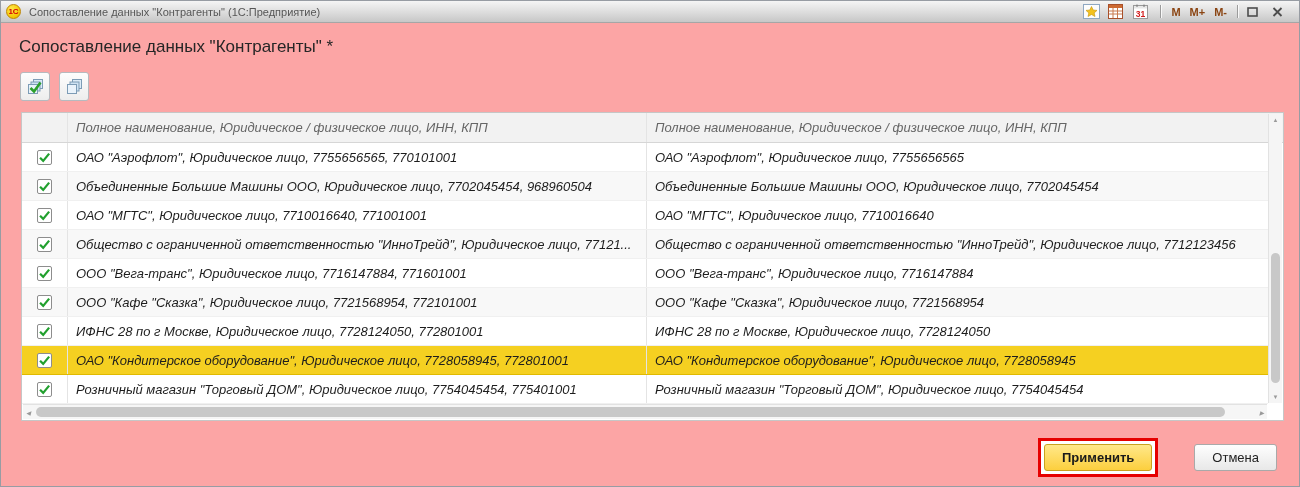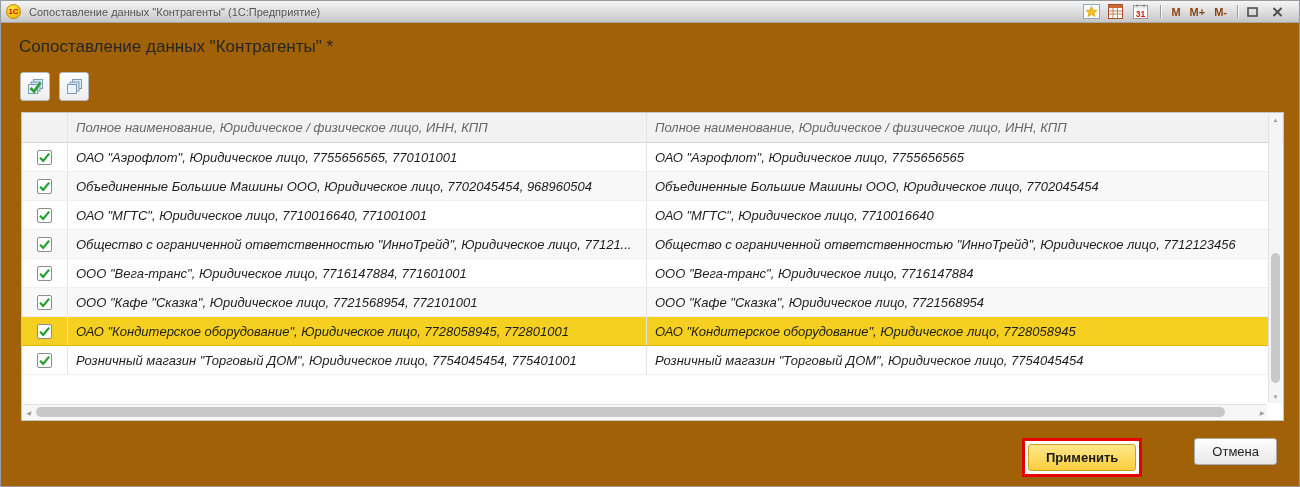--- a/index.html
+++ b/index.html
@@ -1,18 +1,18 @@
 <!DOCTYPE html>
 <html><head>
 <meta charset="utf-8">
 <style>
   html,body{margin:0;padding:0;background:#e8e8e8;}
   *{box-sizing:border-box;}
   .window{
-    width:1300px;height:487px;position:relative;background:#a16207;
+    width:1300px;height:487px;position:relative;background:#fca5a5;
     border:1px solid #979ca3;font-family:"Liberation Sans",sans-serif;
     overflow:hidden;
   }
   
   .titlebar{
     height:22px;background:linear-gradient(#f5f5f5,#dcdcdc 55%,#c7c7c7);
     border-bottom:1px solid #a6a6a6;display:flex;align-items:center;
   }
   .logo{
     width:15px;height:15px;border-radius:50%;flex:none;margin-left:5px;
@@ -51,21 +51,21 @@
     display:flex;align-items:center;justify-content:center;
   }
   
   .vscroll{position:absolute;top:1px;right:1px;bottom:17px;width:14px;background:#f5f5f5;border-left:1px solid #e2e2e2;}
   .vthumb{position:absolute;left:2px;right:2px;top:48%;height:45%;background:#c8c8c8;border-radius:6px;}
   .sarrow{position:absolute;color:#9a9a9a;font-size:6px;line-height:6px;width:100%;text-align:center;}
   .hscroll{position:absolute;left:1px;right:16px;bottom:1px;height:15px;background:#f6f6f6;border-top:1px solid #e2e2e2;}
   .hthumb{position:absolute;top:2px;bottom:2px;left:13px;right:42px;background:#c8c8c8;border-radius:6px;}
   .ha{position:absolute;color:#9a9a9a;font-size:6px;top:4px;}
   
-  .footer{position:absolute;top:437px;right:22px;display:flex;align-items:flex-start;gap:24px;}
+  .footer{position:absolute;top:437px;right:22px;display:flex;align-items:center;gap:8px;}
   .apply-outline{border:3px solid #e60000;padding:3px;background:#fff;}
   .btn{height:27px;border-radius:3px;font-family:inherit;font-size:13px;padding:0 17px;}
   .btn-apply{background:linear-gradient(#ffe88a,#fccf3e);border:1px solid #c9a21e;font-weight:bold;color:#1a1a1a;}
   .btn-cancel{background:linear-gradient(#fefefe,#e8e8e8);border:1px solid #a9a9a9;color:#222;margin-left:28px;}
 </style>
 </head>
 <body>
 
 <div class="window">
 
@@ -204,20 +204,31 @@
           <div class="cell c-check">
             <span class="checkbox">
               <svg width="13" height="13" viewBox="0 0 14 14">
                 <path d="M2.2 7.2 L5.6 10.6 L12 2.8" stroke="#21a02e" stroke-width="2.4" fill="none"></path>
               </svg>
             </span>
           </div>
           <div class="cell c-left">ООО "Кафе "Сказка", Юридическое лицо, 7721568954, 772101001</div>
           <div class="cell c-right">ООО "Кафе "Сказка", Юридическое лицо, 7721568954</div>
         </div>
+        <div class="trow">
+          <div class="cell c-check">
+            <span class="checkbox">
+              <svg width="13" height="13" viewBox="0 0 14 14">
+                <path d="M2.2 7.2 L5.6 10.6 L12 2.8" stroke="#21a02e" stroke-width="2.4" fill="none"></path>
+              </svg>
+            </span>
+          </div>
+          <div class="cell c-left">ИФНС 28 по г Москве, Юридическое лицо, 7728124050, 772801001</div>
+          <div class="cell c-right">ИФНС 28 по г Москве, Юридическое лицо, 7728124050</div>
+        </div>
         <div class="trow selected">
           <div class="cell c-check">
             <span class="checkbox">
               <svg width="13" height="13" viewBox="0 0 14 14">
                 <path d="M2.2 7.2 L5.6 10.6 L12 2.8" stroke="#21a02e" stroke-width="2.4" fill="none"></path>
               </svg>
             </span>
           </div>
           <div class="cell c-left">ОАО "Кондитерское оборудование", Юридическое лицо, 7728058945, 772801001</div>
           <div class="cell c-right">ОАО "Кондитерское оборудование", Юридическое лицо, 7728058945</div>

